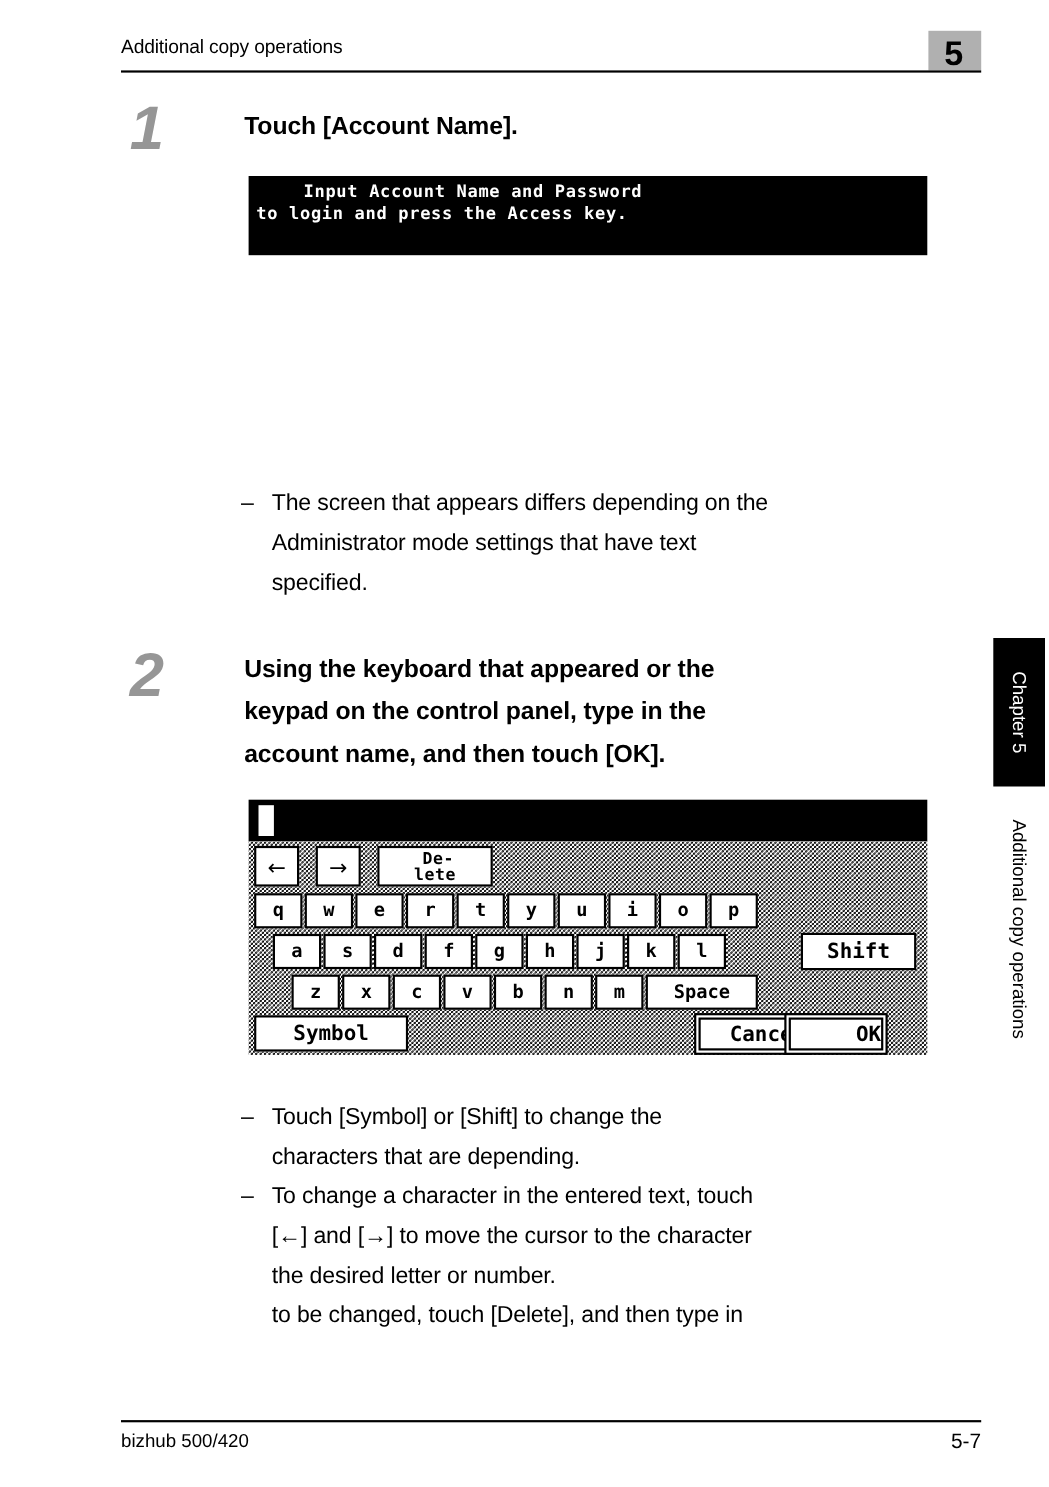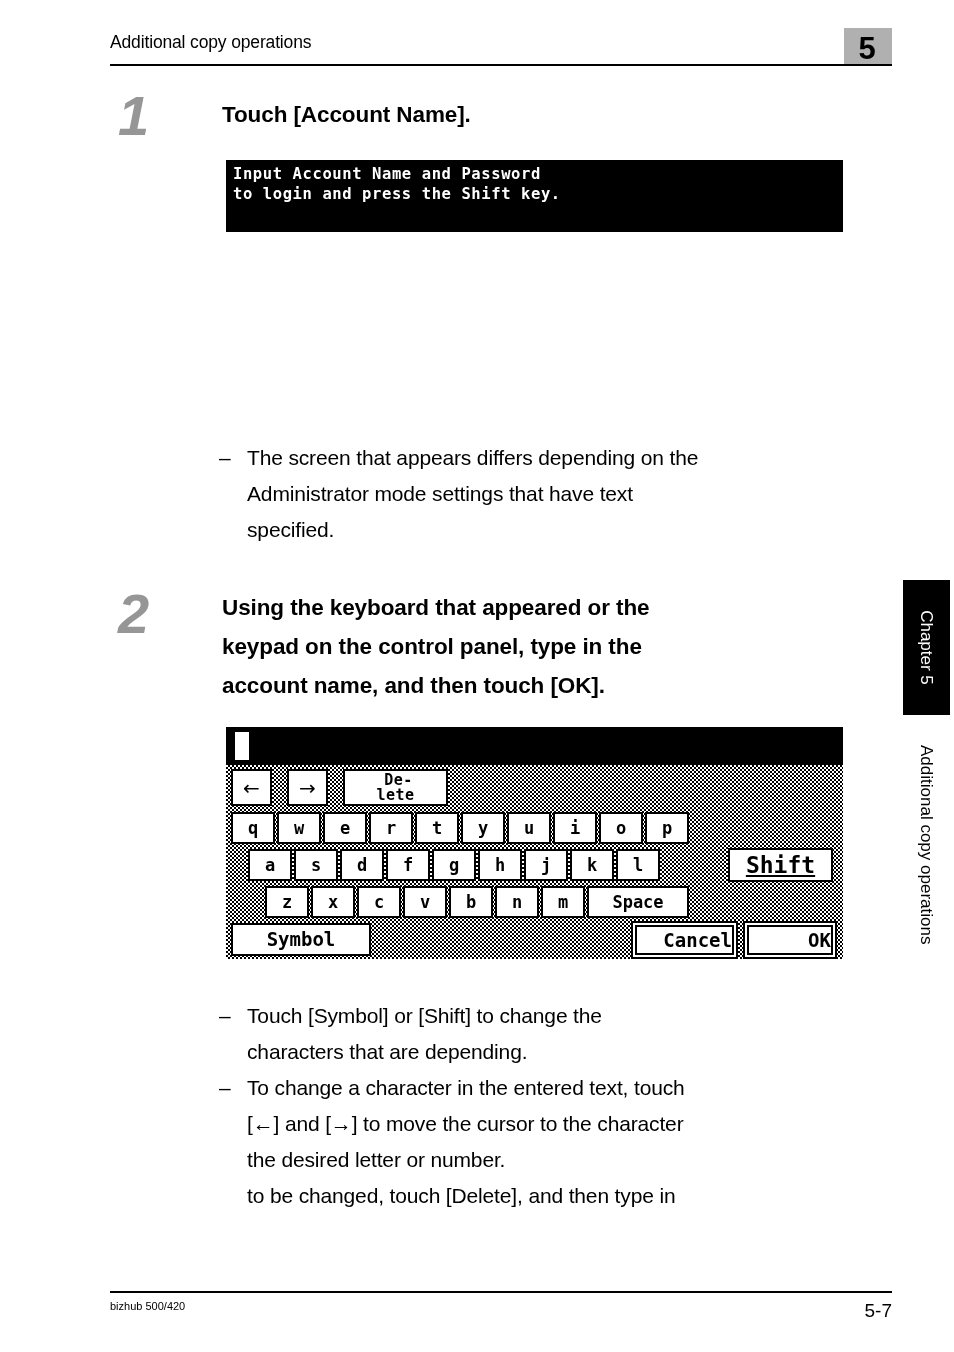--- a/index.html
+++ b/index.html
@@ -62,21 +62,21 @@
   
   #footer-rule {
     position: absolute;
     left: 110px; top: 1291px;
     width: 782px; height: 2px;
     background: #000;
   }
   #footer-left {
     position: absolute;
     left: 110px; top: 1300px;
-    font-size: 11px;
+    font-size: 17px;
   }
   #footer-right {
     position: absolute;
     right: 62px; top: 1300px;
     font-size: 19px;
   }
 
   
   #side-chapter-tab {
     position: absolute;
@@ -268,22 +268,22 @@
     <div id="header-chapter-num">5</div>
   </div>
   <div id="header-rule"></div>
 
   <div class="step-num" style="left:118px; top:88px;">1</div>
   <div class="step-heading" style="left:222px; top:95px; width:660px;">Touch [Account Name].</div>
 
   <div class="lcd" id="lcd-login" style="left:226px; top:160px; width:617px; height:234px;">
 
     <div class="lcd-titlebar" style="width:617px; height:72px;">
-      <div class="lcd-titletext" style="top:4px;">Input Account Name and Password</div>
-      <div class="lcd-titletext" style="top:24px;">to login and press the Shift key.</div>
+      <div class="lcd-titletext" style="top:4px;margin-left:43px;">Input Account Name and Password</div>
+      <div class="lcd-titletext" style="top:24px;">to login and press the Access key.</div>
     </div>
 
   </div>
 
   <div class="bullet-block" style="left:219px; top:440px; width:670px;">
     <div class="bullet-row">
       <span class="bullet-dash">–</span>
       <span>The screen that appears differs depending on the</span>
     </div>
     <div class="bullet-row">
@@ -373,21 +373,21 @@
       <div class="key" style="left:298px; top:84px; width:44px; height:32px;">
           <span>j</span>
         </div>
       <div class="key" style="left:344px; top:84px; width:44px; height:32px;">
           <span>k</span>
         </div>
       <div class="key" style="left:390px; top:84px; width:44px; height:32px;">
           <span>l</span>
         </div>
 
-      <div class="key" style="left:502px; top:83px; width:105px; height:34px; font-size:23px;text-decoration:underline;">
+      <div class="key" style="left:502px; top:83px; width:105px; height:34px; font-size:19px;">
           <span>Shift</span>
         </div>
 
       <div class="key" style="left:39px;  top:121px; width:44px; height:32px;">
           <span>z</span>
         </div>
       <div class="key" style="left:85px;  top:121px; width:44px; height:32px;">
           <span>x</span>
         </div>
       <div class="key" style="left:131px; top:121px; width:44px; height:32px;">
@@ -408,21 +408,21 @@
       <div class="key" style="left:361px; top:121px; width:102px; height:32px;">
           <span>Space</span>
         </div>
 
       <div class="key" style="left:5px;   top:158px; width:140px; height:33px; font-size:19px;">
           <span>Symbol</span>
         </div>
       <div class="key outlined" style="left:409px; top:160px; width:99px; height:30px; font-size:19px;">
           <span>Cancel</span>
         </div>
-      <div class="key outlined" style="left:521px; top:160px; width:86px; height:30px; font-size:19px;">
+      <div class="key outlined" style="left:491px; top:160px; width:86px; height:30px; font-size:19px;">
           <span>OK</span>
         </div>
 
     </div>
   </div>
 
   <div class="bullet-block" style="left:219px; top:998px; width:690px;">
 
     <div class="bullet-row">
       <span class="bullet-dash">–</span>

